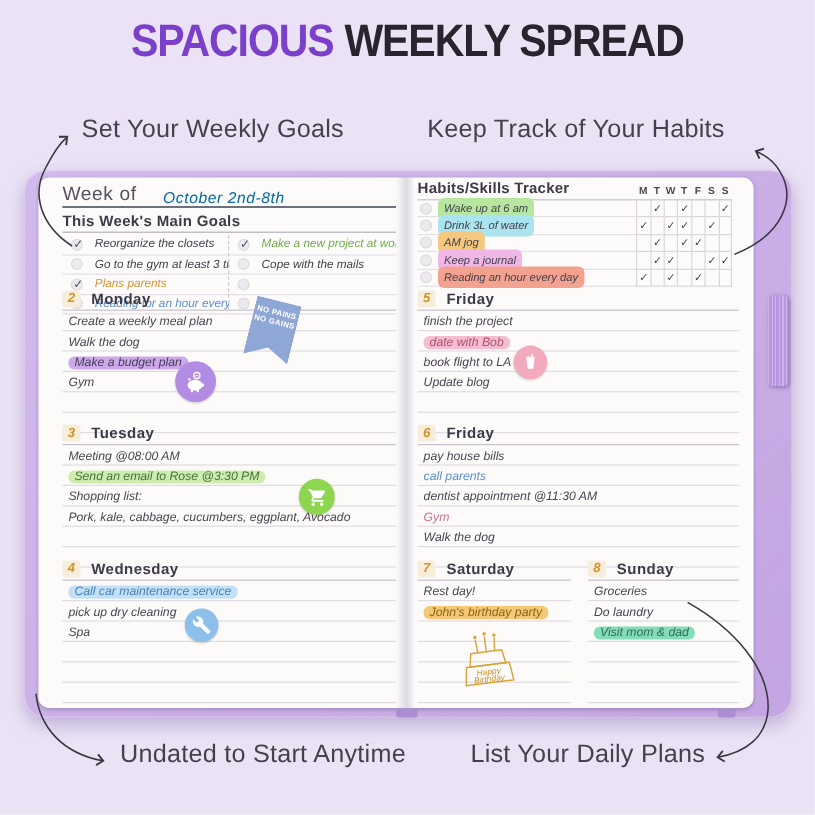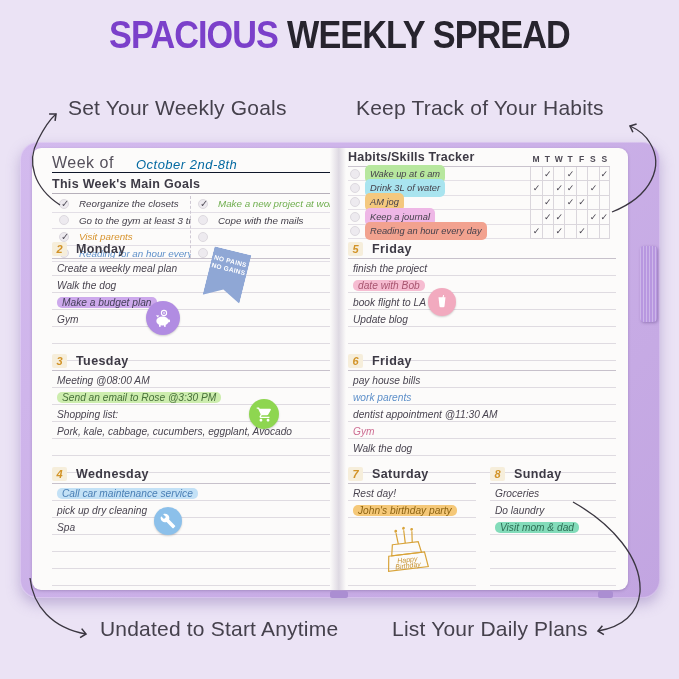--- a/index.html
+++ b/index.html
@@ -152,21 +152,21 @@
     <div class="goal-cell">
         <span class="dot"></span>
         <span class="chk"></span>
         <span>Cope with the mails</span>
       </div>
   </div>
   <div class="goal-row">
     <div class="goal-cell">
         <span class="dot"></span>
         <span class="chk">✓</span>
-        <span class="tc-orange">Visit parents</span>
+        <span class="tc-orange">Plans parents</span>
       </div>
     <div class="goal-cell">
         <span class="dot"></span>
         <span class="chk"></span>
         <span></span>
       </div>
   </div>
   <div class="goal-row">
     <div class="goal-cell">
         <span class="dot"></span>
@@ -346,21 +346,21 @@
 
 <div class="day" style="left:348px;top:352px;width:268px;">
   <div class="day-head">
       <span class="day-num">6</span>
       <span class="day-name">Friday</span>
     </div>
   <div class="rline">
       <span>pay house bills</span>
     </div>
   <div class="rline">
-      <span class="tc-blue">work parents</span>
+      <span class="tc-blue">call parents</span>
     </div>
   <div class="rline">
       <span>dentist appointment @11:30 AM</span>
     </div>
   <div class="rline">
       <span class="tc-pink">Gym</span>
     </div>
   <div class="rline">
       <span>Walk the dog</span>
     </div>

